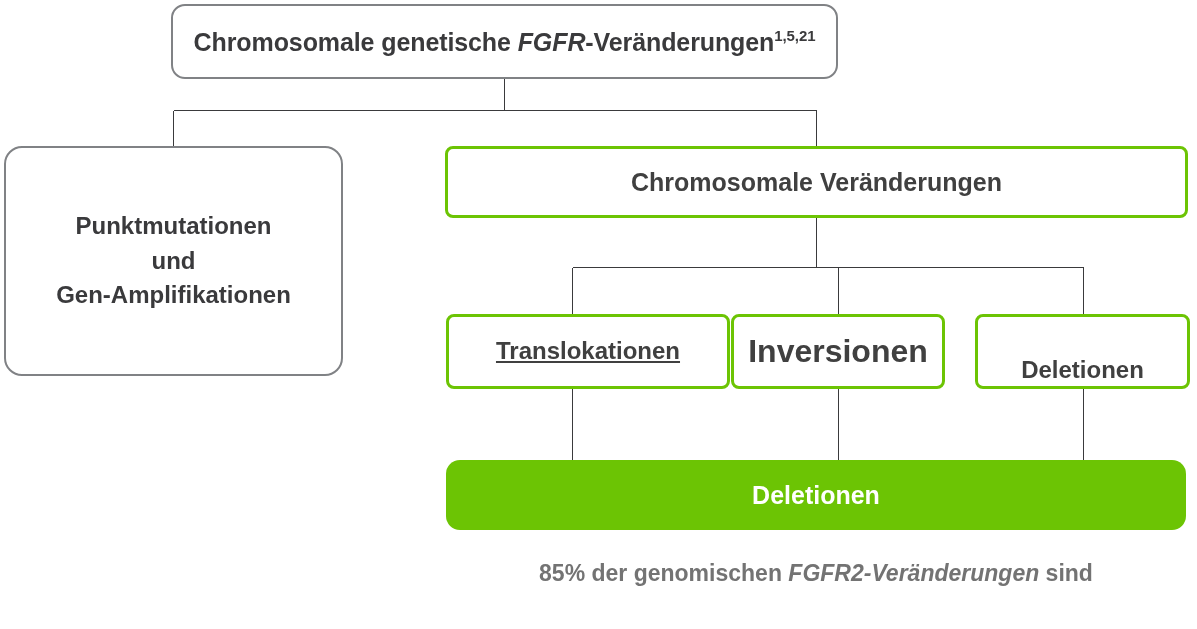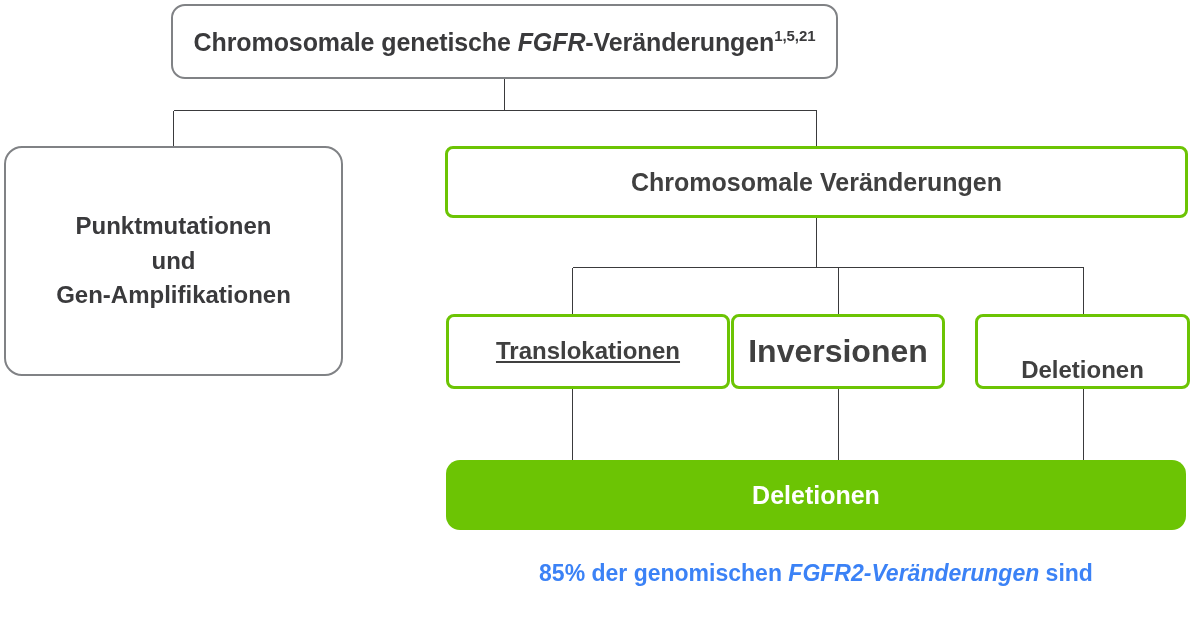--- a/index.html
+++ b/index.html
@@ -125,21 +125,21 @@
     font-weight: bold;
   }
 
   
   #caption {
     position: absolute;
     left: 446px;
     top: 558px;
     width: 740px;
     text-align: center;
-    color: #3b82f6;
+    color: #737373;
     font-size: 23px;
     font-weight: bold;
     line-height: 1.38;
     z-index: 2;
   }
   #caption .it { font-style: italic; }
   sup {
     font-size: 0.6em;
     vertical-align: super;
     line-height: 0;

